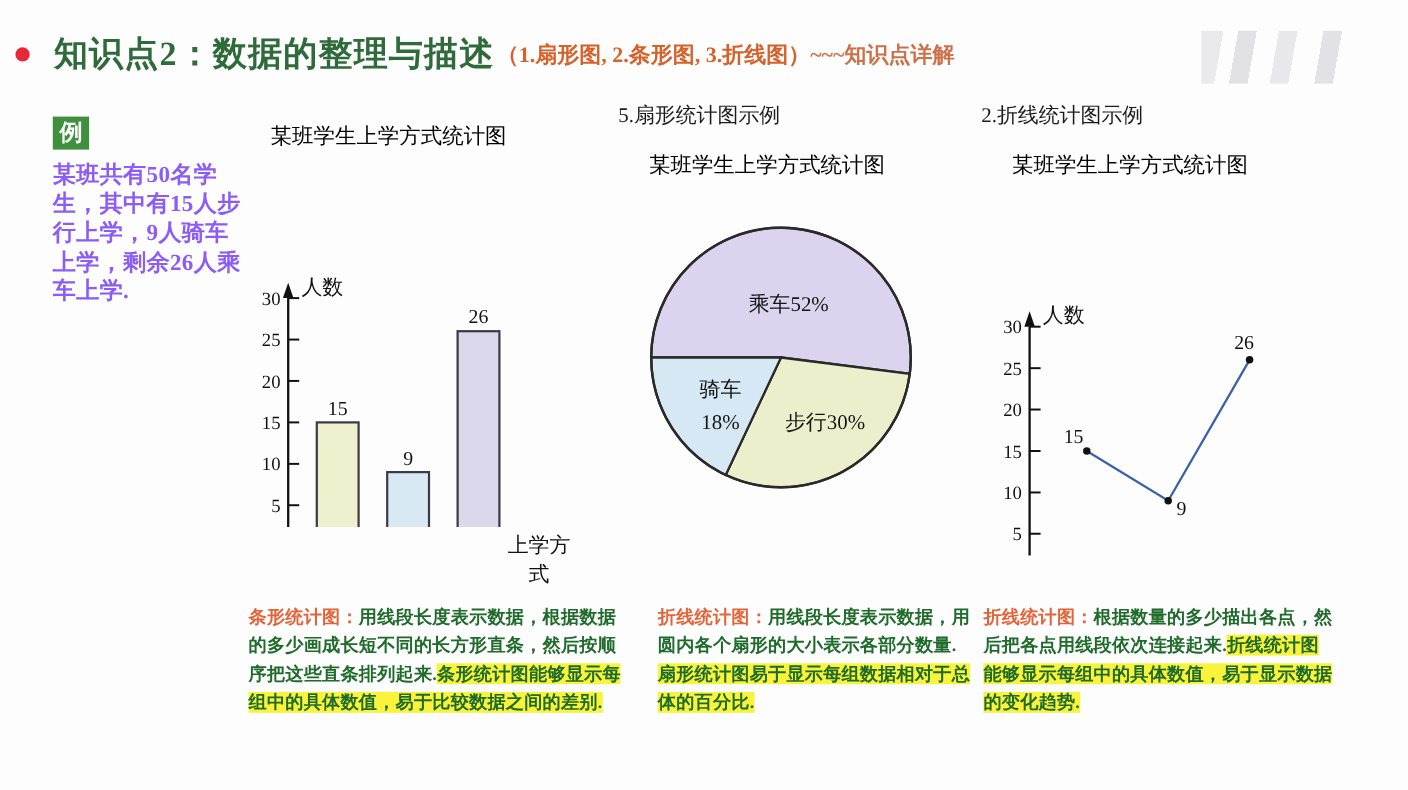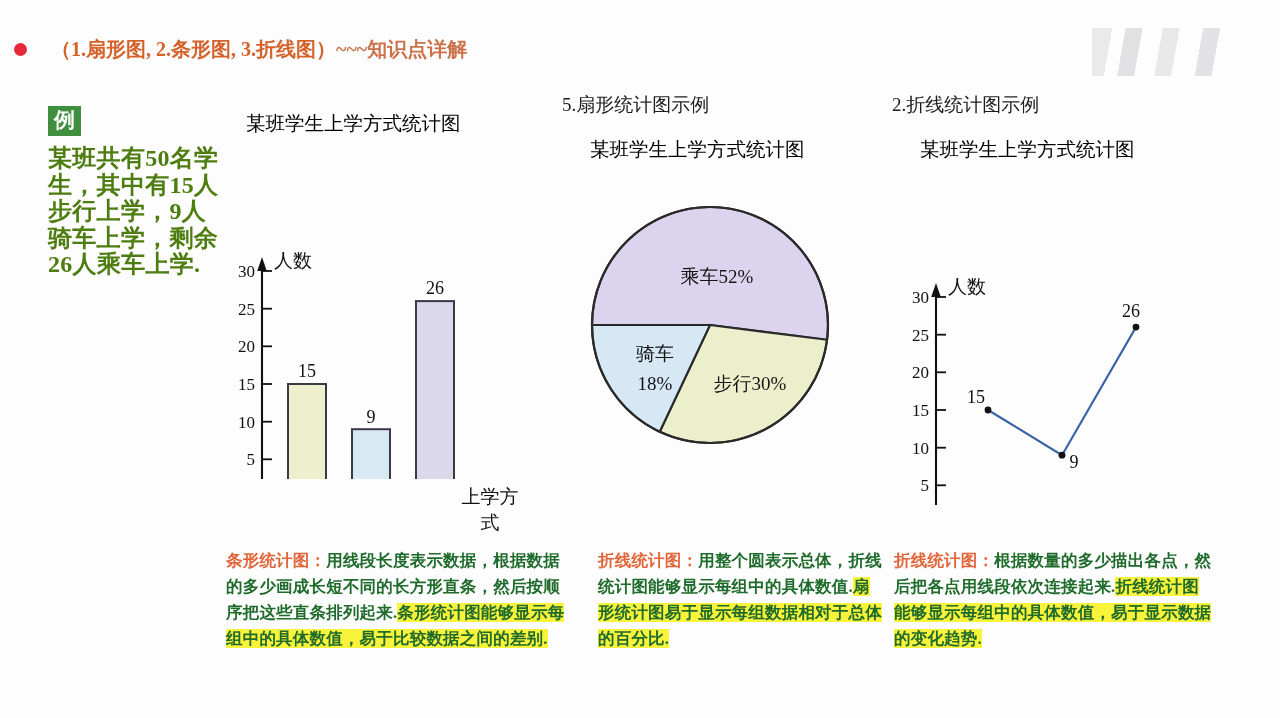--- a/index.html
+++ b/index.html
@@ -79,23 +79,23 @@
     background: #3f8f3f;
     color: #ffffff;
     font-weight: bold;
     font-size: 21px;
     line-height: 26px;
     padding: 1px 6px 3px 6px;
   }
   #example-text {
     margin-top: 9px;
     font-weight: bold;
-    font-size: 24px;
+    font-size: 21px;
     line-height: 26.5px;
-    color: #4d7c0f;
+    color: #8b5cf6;
     letter-spacing: .3px;
   }
 
   
   .panel { position: absolute; }
   .panel-heading {
     font-size: 19px;
     color: #1b1b1b;
     white-space: nowrap;
     font-family: "Liberation Serif", "DejaVu Serif", serif;
@@ -133,20 +133,21 @@
   .note .hl { background: #faf33c; }
   #note-bar  { left: 198px; top: 548px; width: 350px; margin-left: 28px; }
   #note-pie  { left: 598px; top: 548px; width: 284px; }
   #note-line { left: 894px; top: 548px; width: 320px; }
 </style>
 </head>
 <body>
 
 <div id="title-row">
   <div id="title-bullet"></div>
+  <div id="title-main">知识点2：数据的整理与描述</div>
   <div id="title-sub">（1.扇形图, 2.条形图, 3.折线图）</div>
   <div id="title-tail">~~~知识点详解</div>
   <div id="title-watermark"></div>
 </div>
 
 <div id="example-block">
   <div id="example-badge">例</div>
   <div id="example-text">某班共有50名学生，其中有15人步行上学，9人骑车上学，剩余26人乘车上学.</div>
 </div>
 
@@ -264,18 +265,18 @@
     <text class="cat-label" x="236" y="378" text-anchor="middle">乘车</text>
     <text class="cat-label" x="280" y="378" text-anchor="middle">上学方式</text>
   </svg>
 </div>
 
 <div class="note" id="note-bar">
   <span class="term">条形统计图：</span><span>用线段长度表示数据，根据数据的多少画成长短不同的长方形直条，然后按顺序把这些直条排列起来.</span><span class="hl">条形统计图能够显示每组中的具体数值，易于比较数据之间的差别.</span>
 </div>
 
 <div class="note" id="note-pie">
-  <span class="term">折线统计图：</span><span>用整个圆表示总体，折线统计图能够显示每组中的具体数值.</span><span class="hl">扇形统计图易于显示每组数据相对于总体的百分比.</span>
+  <span class="term">折线统计图：</span><span>用线段长度表示数据，用圆内各个扇形的大小表示各部分数量.</span><span class="hl">扇形统计图易于显示每组数据相对于总体的百分比.</span>
 </div>
 
 <div class="note" id="note-line">
   <span class="term">折线统计图：</span><span>根据数量的多少描出各点，然后把各点用线段依次连接起来.</span><span class="hl">折线统计图能够显示每组中的具体数值，易于显示数据的变化趋势.</span>
 </div>
 
 </body></html>

